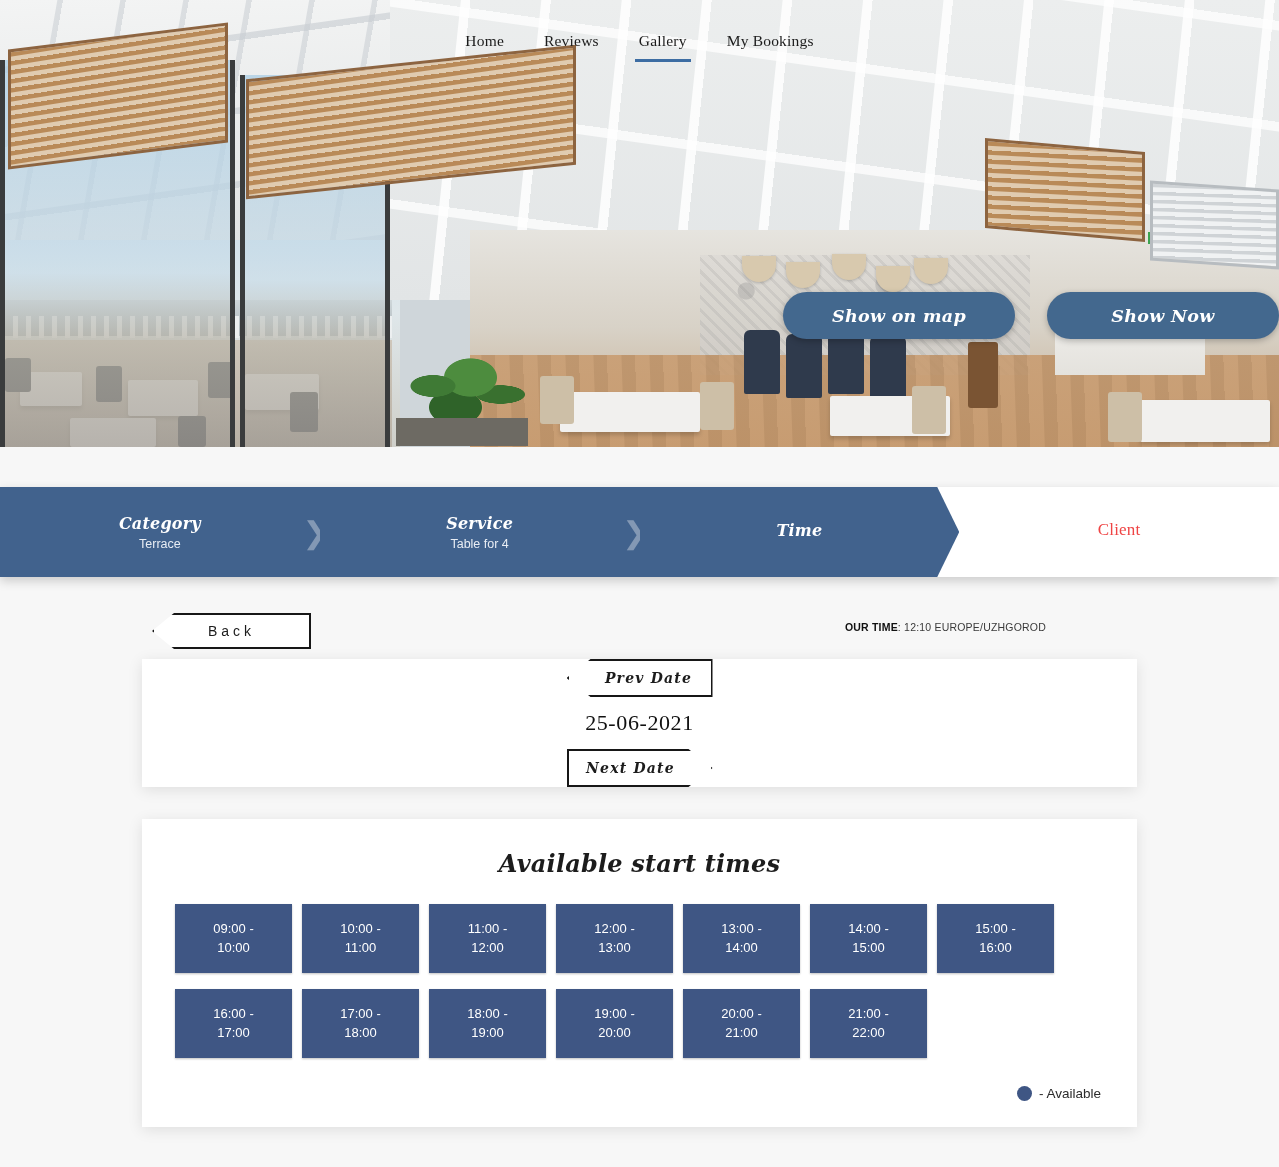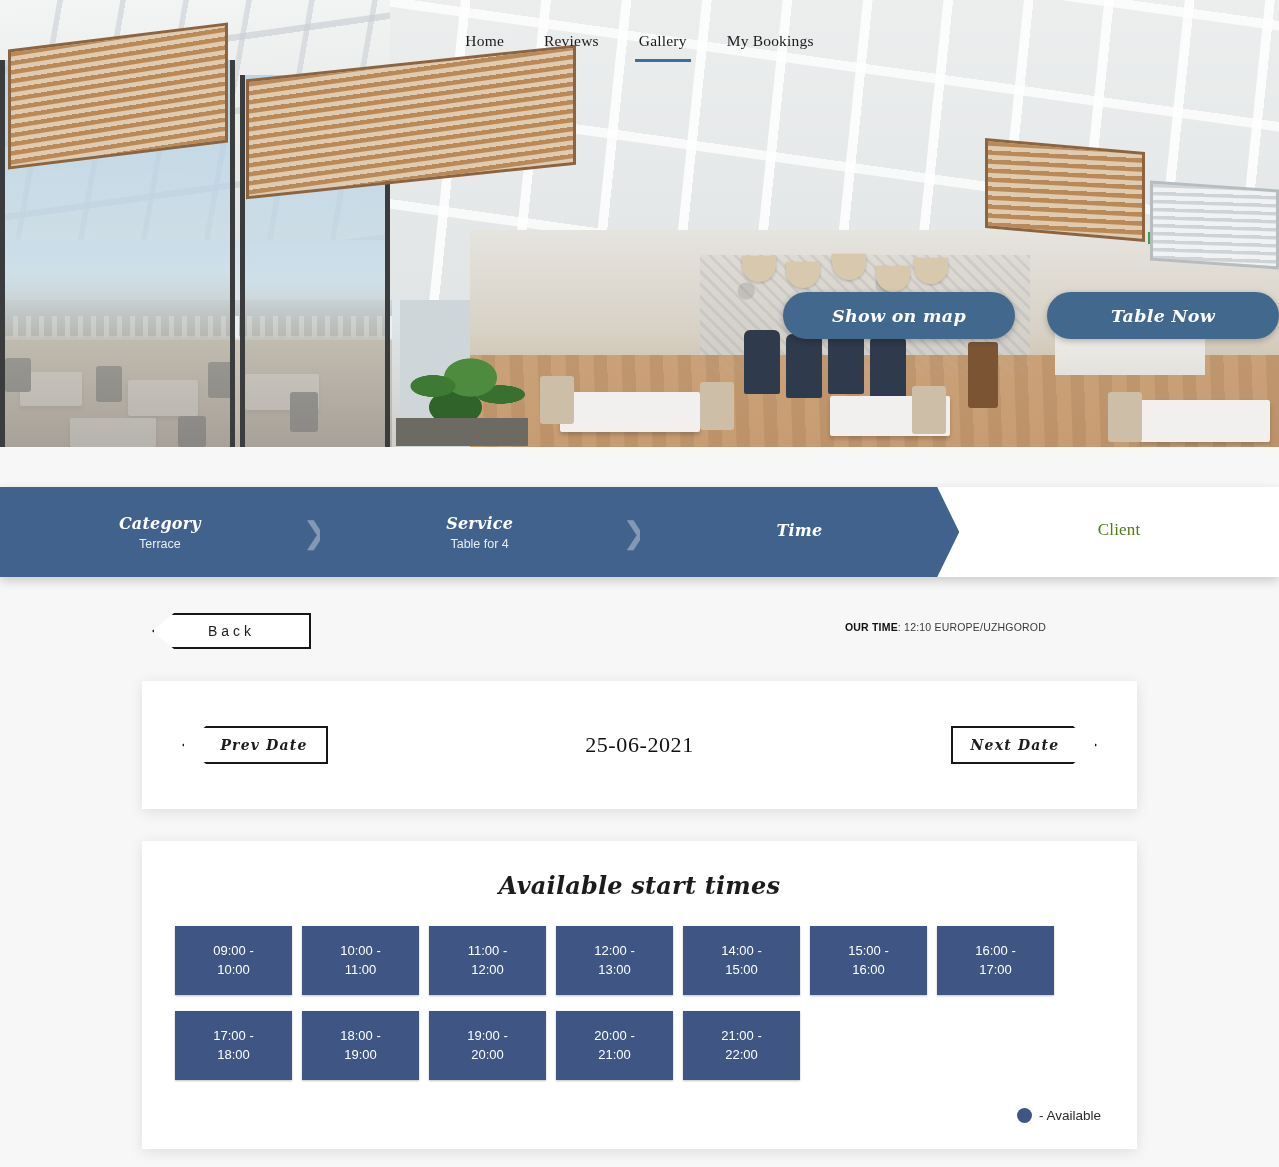--- a/index.html
+++ b/index.html
@@ -178,21 +178,21 @@
   }
   .step.done, .step.current { background: #41628d; }
   .step.current {
     clip-path: polygon(0 0, calc(100% - 22px) 0, 100% 50%, calc(100% - 22px) 100%, 0 100%);
   }
   .step-title {
     font-family: "DejaVu Serif", serif; font-style: italic; font-weight: bold;
     font-size: 16px; color: #fff; margin-bottom: 4px; letter-spacing: .2px;
   }
   .step.upcoming .step-title {
-    color: #4d7c0f; font-family: "Liberation Serif", serif;
+    color: #ef4444; font-family: "Liberation Serif", serif;
     font-style: normal; font-weight: normal; font-size: 17px;
   }
   .step-sub { font-size: 12.5px; color: #e8edf4; }
   .step-chev {
     position: absolute; right: -8px; top: 50%; transform: translateY(-50%);
     font-size: 30px; color: rgba(255,255,255,.35);
     font-family: "Liberation Serif", serif; font-weight: 300;
   }
 
   
@@ -215,23 +215,23 @@
     font-size: 10.5px; color: #3a3a3a; letter-spacing: .2px;
   }
   .our-time b { font-weight: bold; color: #111; }
 
   .card {
     background: #fff; margin: 0 auto;
     width: 995px; box-shadow: 0 3px 14px rgba(0,0,0,.10);
   }
 
   .date-card {
-    margin-top: 22px; height: 128px;
+    height: 128px;
     display: flex; align-items: center; justify-content: space-between;
-    padding: 0 40px; position: relative;
+    padding: 0 40px; position: relative; flex-direction: column;
   }
   .arrow-btn {
     width: 146px; height: 38px; background: #fff;
     border: 2px solid #171717; cursor: pointer;
     display: flex; align-items: center; justify-content: center;
     font-family: "DejaVu Serif", serif; font-style: italic; font-weight: bold;
     font-size: 14px; color: #1c1c1c; letter-spacing: 1.2px;
   }
   .arrow-btn.prev { clip-path: polygon(24px 0, 100% 0, 100% 100%, 24px 100%, 0 50%); padding-left: 18px; }
   .arrow-btn.next { clip-path: polygon(0 0, calc(100% - 24px) 0, 100% 50%, calc(100% - 24px) 100%, 0 100%); padding-right: 18px; }
@@ -317,21 +317,21 @@
 
   <nav class="hero-nav">
     <span class="nav-item">Home</span>
     <span class="nav-item">Reviews</span>
     <span class="nav-item active">Gallery</span>
     <span class="nav-item">My Bookings</span>
   </nav>
 
   <div class="hero-cta">
     <button class="cta-btn">Show on map</button>
-    <button class="cta-btn">Table Now</button>
+    <button class="cta-btn">Show Now</button>
   </div>
 </div>
 
 <div class="stepper">
   <div class="step done">
     <span class="step-title">Category</span>
     <span class="step-sub">Terrace</span>
     <span class="step-chev">❯</span>
   </div>
   <div class="step done">
@@ -375,20 +375,24 @@
         </div>
         <div class="slot">
           <span>11:00 -</span>
           <span>12:00</span>
         </div>
         <div class="slot">
           <span>12:00 -</span>
           <span>13:00</span>
         </div>
         <div class="slot">
+          <span>13:00 -</span>
+          <span>14:00</span>
+        </div>
+        <div class="slot">
           <span>14:00 -</span>
           <span>15:00</span>
         </div>
         <div class="slot">
           <span>15:00 -</span>
           <span>16:00</span>
         </div>
         <div class="slot">
           <span>16:00 -</span>
           <span>17:00</span>

